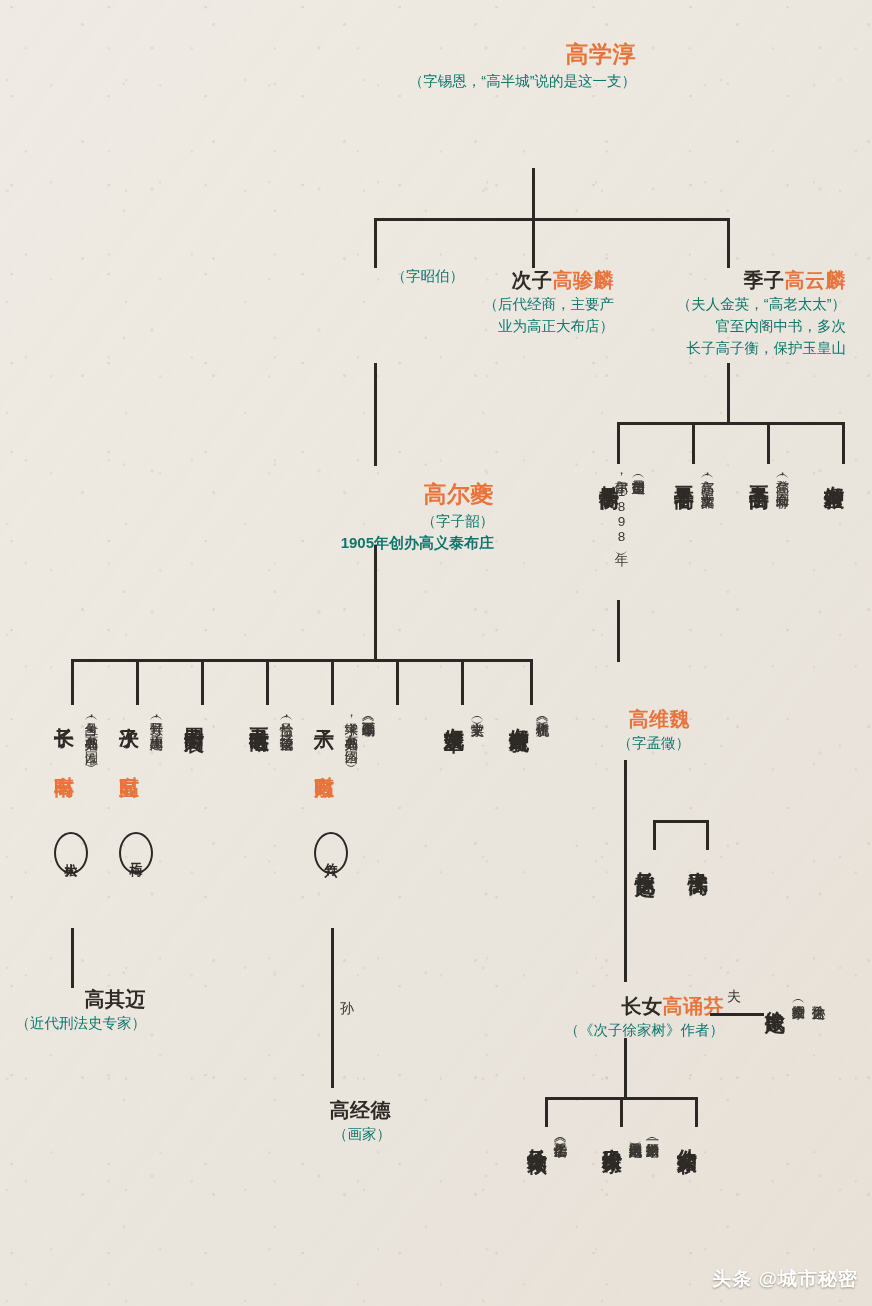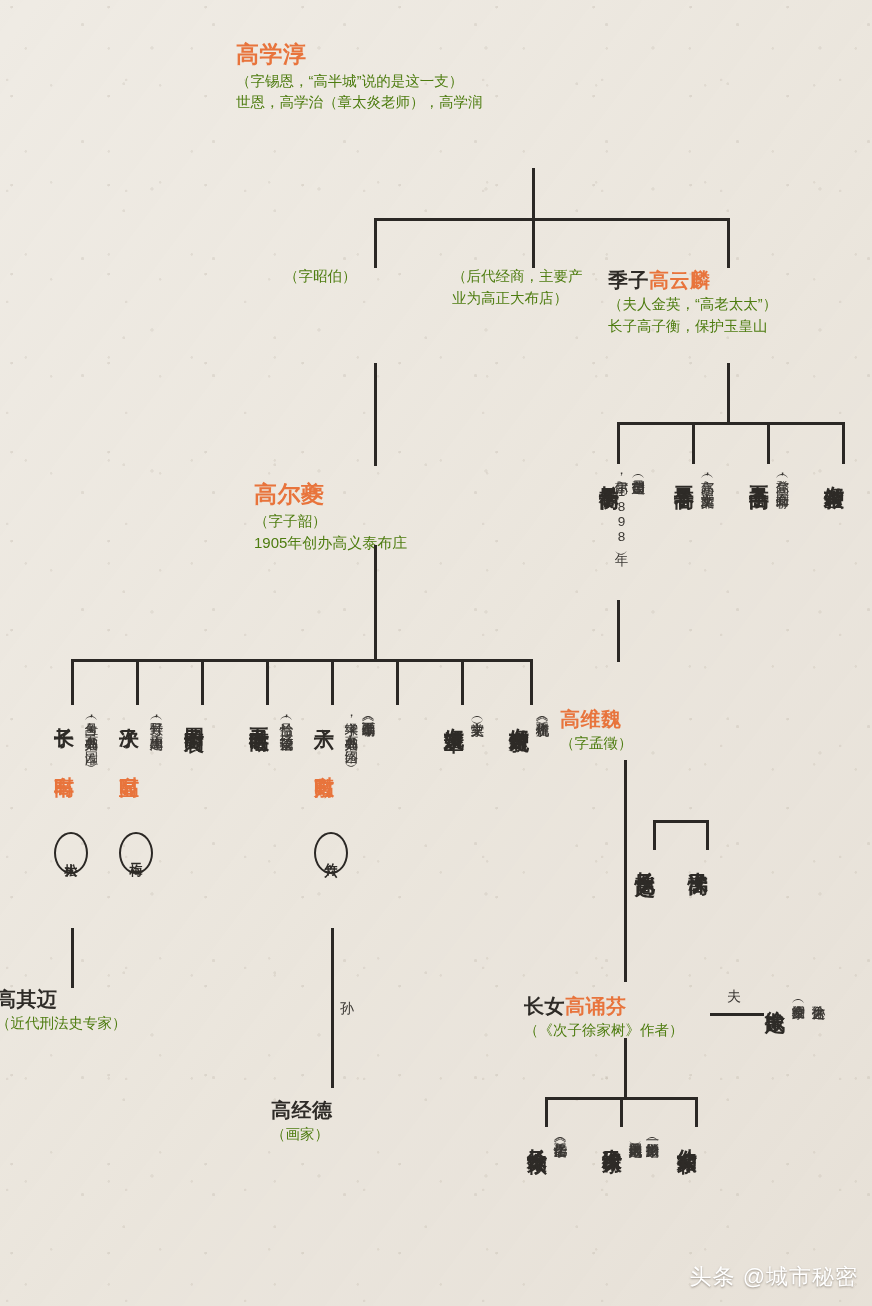--- a/index.html
+++ b/index.html
@@ -17,25 +17,25 @@
       radial-gradient(circle at 63% 21%, rgba(150,140,125,.15) 0 1.3px, transparent 1.8px),
       radial-gradient(circle at 31% 47%, rgba(170,160,145,.16) 0 1px, transparent 1.5px),
       radial-gradient(circle at 82% 66%, rgba(150,140,125,.14) 0 1.2px, transparent 1.7px),
       radial-gradient(circle at 47% 88%, rgba(165,155,140,.15) 0 1px, transparent 1.5px),
       radial-gradient(circle at 91% 34%, rgba(155,145,130,.13) 0 1.4px, transparent 1.9px),
       radial-gradient(circle at 6% 72%, rgba(160,150,135,.15) 0 1.1px, transparent 1.6px),
       linear-gradient(127deg, rgba(255,255,255,.5), rgba(232,226,216,.35));
     background-size:97px 89px,131px 117px,83px 103px,151px 127px,109px 97px,167px 141px,119px 111px,100% 100%;
     mix-blend-mode:multiply;
   }
-  .node{position:absolute;text-align:left;line-height:1.42;}
+  .node{position:absolute;text-align:right;line-height:1.42;}
   .nm{font-size:20px;font-weight:700;letter-spacing:.5px;}
   .nm.acc{color:#e8743c;}
-  .sub{font-size:14.5px;color:#4d7c0f;line-height:1.5;}
-  .sub.big{font-size:15px;}
+  .sub{font-size:14.5px;color:#0f766e;line-height:1.5;}
+  .sub.big{font-size:15px;font-weight:bold;}
   .ttl{font-size:23px;font-weight:700;}
 
   
   .ln{position:absolute;background:#2b2825;}
   .vl{width:3px;}
   .hl{height:3px;}
 
   
   .vt{
     position:absolute;
@@ -59,56 +59,59 @@
     width:30px;height:38px;border:2px solid #2b2825;border-radius:50%;
     display:flex;align-items:center;justify-content:center;
   }
   .circ span{
     writing-mode:vertical-rl;text-orientation:upright;
     font-size:13px;font-weight:700;line-height:1;letter-spacing:0;
   }
   .lbl{position:absolute;font-size:14px;color:#3a3733;}
   .wm{
     position:absolute;right:14px;bottom:14px;
-    font-size:22px;font-weight:400;color:#ffffff;
+    font-size:19px;font-weight:700;color:#ffffff;
     text-shadow:0 1px 2px rgba(90,80,70,.55);
     letter-spacing:1px;
   }
 </style>
 </head>
 <body>
 
 <div id="paper"></div>
 
 <div class="node" style="left:236px;top:38px;width:400px;">
   <div class="nm acc ttl">高学淳</div>
   <div class="sub">（字锡恩，“高半城”说的是这一支）</div>
-  <div class="sub">世恩，高学治（章太炎老师），高学润</div>
 </div>
 
 <div class="ln vl" style="left:532px;top:168px;height:53px;"></div>
 <div class="ln hl" style="left:374px;top:218px;width:356px;"></div>
 <div class="ln vl" style="left:374px;top:218px;height:50px;"></div>
 <div class="ln vl" style="left:532px;top:218px;height:50px;"></div>
 <div class="ln vl" style="left:727px;top:218px;height:50px;"></div>
 
 <div class="node" style="left:284px;top:266px;width:180px;">
   <div class="sub">（字昭伯）</div>
 </div>
 
 <div class="node" style="left:452px;top:266px;width:162px;">
+  <div>
+    <span class="nm">次子</span><span class="nm acc">高骖麟</span>
+  </div>
   <div class="sub">（后代经商，主要产</div>
   <div class="sub">业为高正大布店）</div>
 </div>
 
 <div class="node" style="left:608px;top:266px;width:238px;">
   <div>
     <span class="nm">季子</span><span class="nm acc">高云麟</span>
   </div>
   <div class="sub">（夫人金英，“高老太太”）</div>
+  <div class="sub">官至内阁中书，多次</div>
   <div class="sub">长子高子衡，保护玉皇山</div>
 </div>
 
 <div class="ln vl" style="left:374px;top:363px;height:103px;"></div>
 
 <div class="node" style="left:254px;top:478px;width:240px;">
   <div class="nm acc ttl">高尔夔</div>
   <div class="sub">（字子韶）</div>
   <div class="sub big">1905年创办高义泰布庄</div>
 </div>

